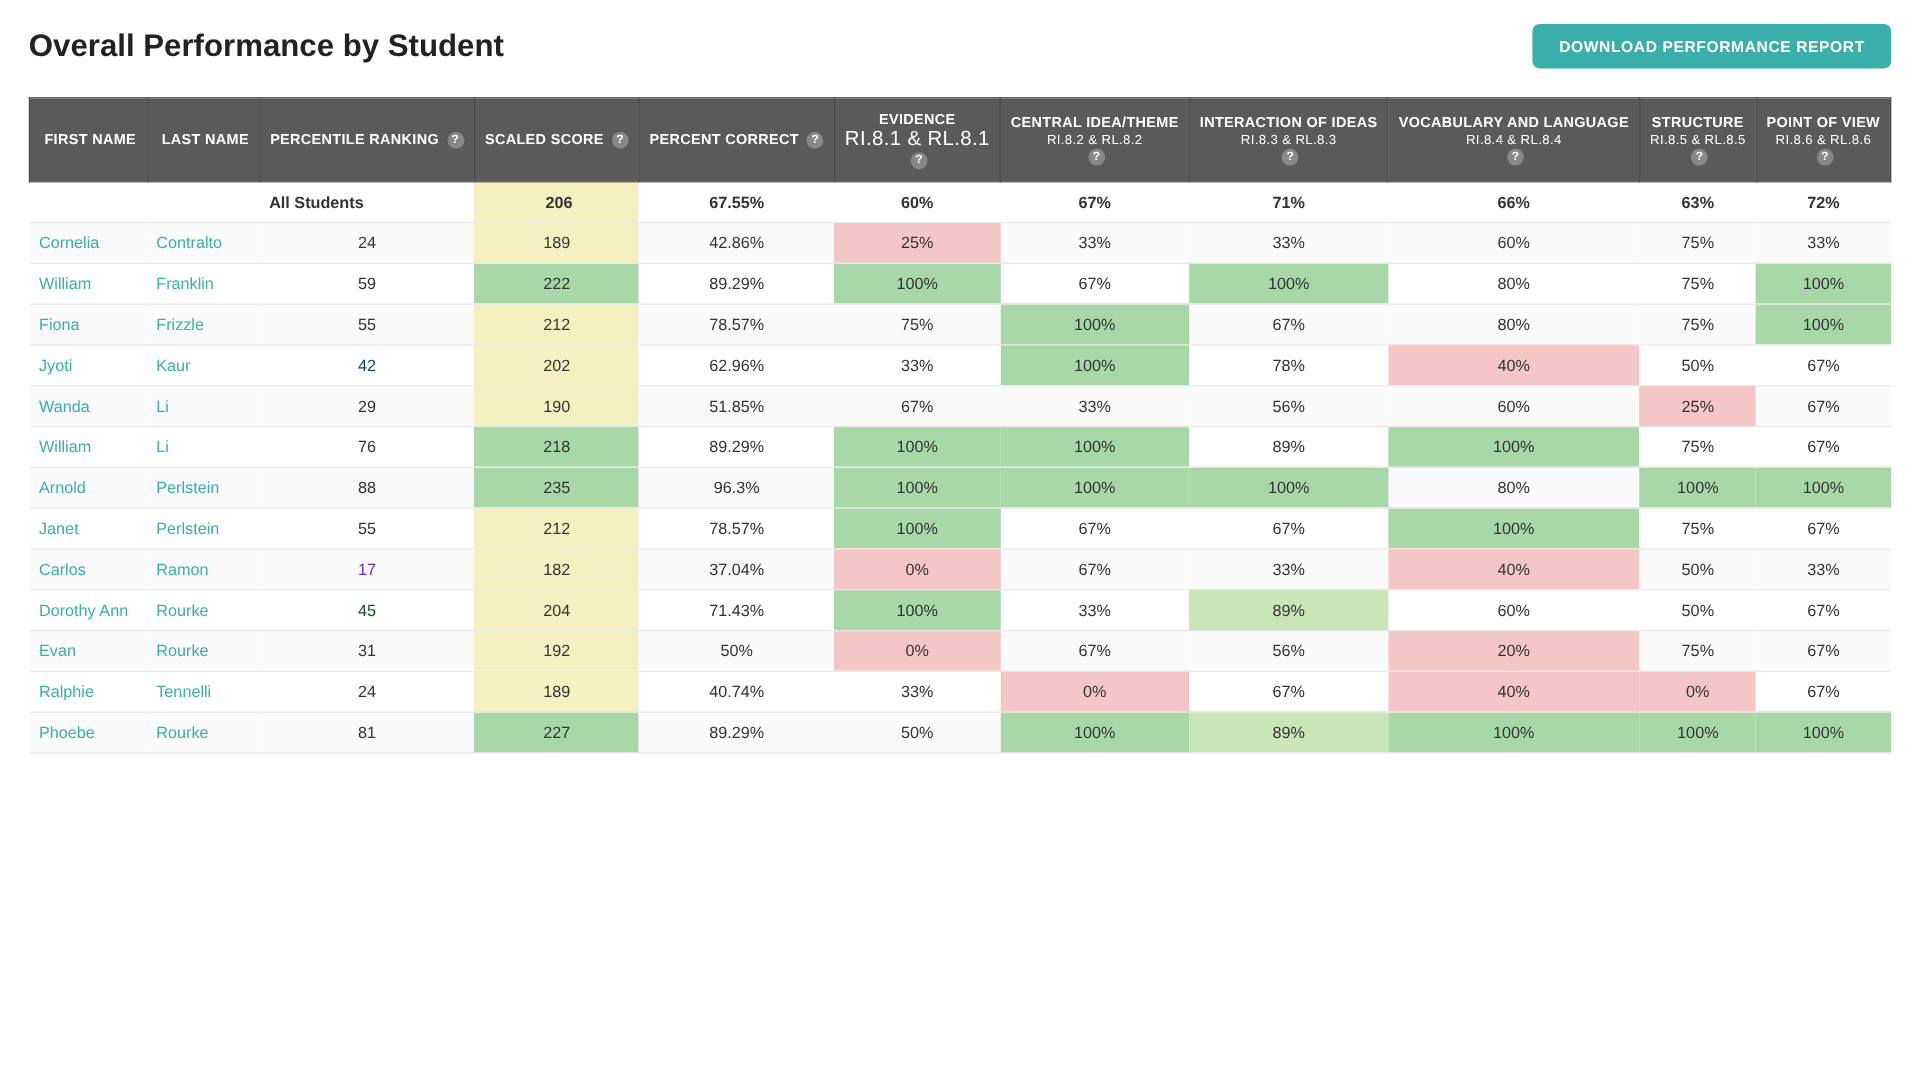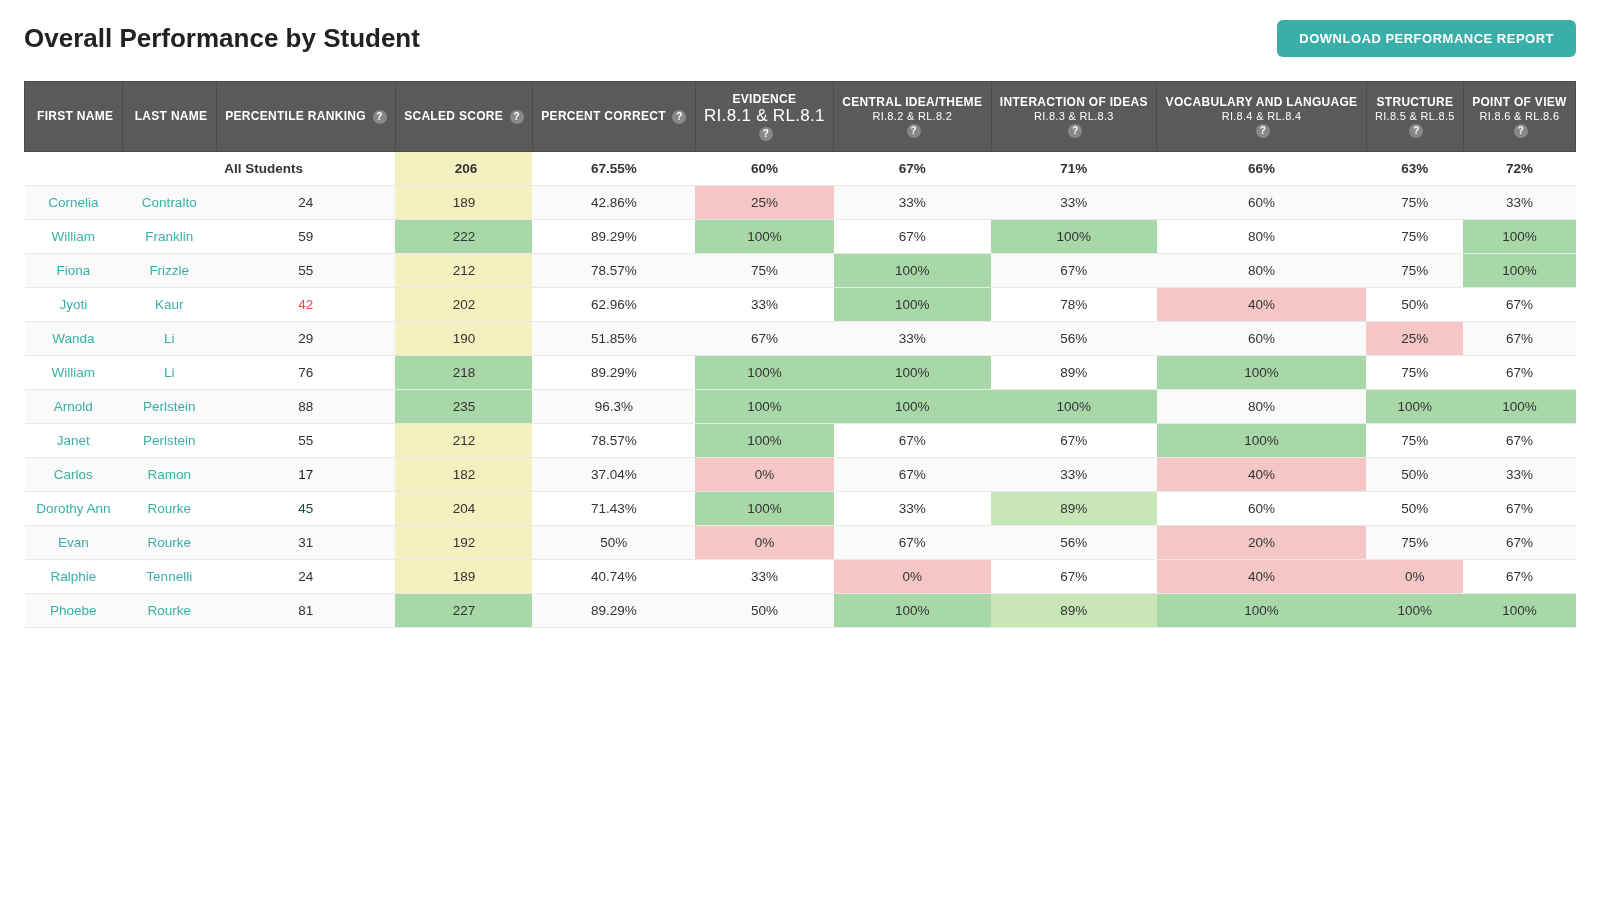--- a/index.html
+++ b/index.html
@@ -80,21 +80,21 @@
       background: #fff;
     }
     tbody td {
       text-align: center;
       padding: 9px 8px;
       vertical-align: middle;
       font-size: 13.5px;
     }
     tbody td:first-child,
     tbody td:nth-child(2) {
-      text-align: center;
+      text-align: left;
       color: #3aafa9;
       font-weight: 500;
     }
     tbody td:first-child { color: #3aafa9; }
     tbody td:nth-child(2) { color: #3aafa9; }
     
     .all-students-row td {
       color: #333 !important;
       font-weight: 700;
     }
@@ -176,21 +176,21 @@
     <td style="background:;">75%</td>
     <td style="background:#a8d8a8;">100%</td>
     <td style="background:;">67%</td>
     <td style="background:;">80%</td>
     <td style="background:;">75%</td>
     <td style="background:#a8d8a8;">100%</td>
   </tr>
       <tr>
     <td>Jyoti</td>
     <td>Kaur</td>
-    <td style="color:#ef4444;text-align:center;">42</td>
+    <td style="color:#0c4a6e;text-align:center;">42</td>
     <td style="background:#f5f0c0;">202</td>
     <td>62.96%</td>
     <td style="background:;">33%</td>
     <td style="background:#a8d8a8;">100%</td>
     <td style="background:;">78%</td>
     <td style="background:#f5c6c6;">40%</td>
     <td style="background:;">50%</td>
     <td style="background:;">67%</td>
   </tr>
       <tr>
@@ -241,21 +241,21 @@
     <td style="background:#a8d8a8;">100%</td>
     <td style="background:;">67%</td>
     <td style="background:;">67%</td>
     <td style="background:#a8d8a8;">100%</td>
     <td style="background:;">75%</td>
     <td style="background:;">67%</td>
   </tr>
       <tr>
     <td>Carlos</td>
     <td>Ramon</td>
-    <td style="color:#0f172a;">17</td>
+    <td style="color:#6d28d9;">17</td>
     <td style="background:#f5f0c0;">182</td>
     <td>37.04%</td>
     <td style="background:#f5c6c6;">0%</td>
     <td style="background:;">67%</td>
     <td style="background:;">33%</td>
     <td style="background:#f5c6c6;">40%</td>
     <td style="background:;">50%</td>
     <td style="background:;">33%</td>
   </tr>
       <tr>

